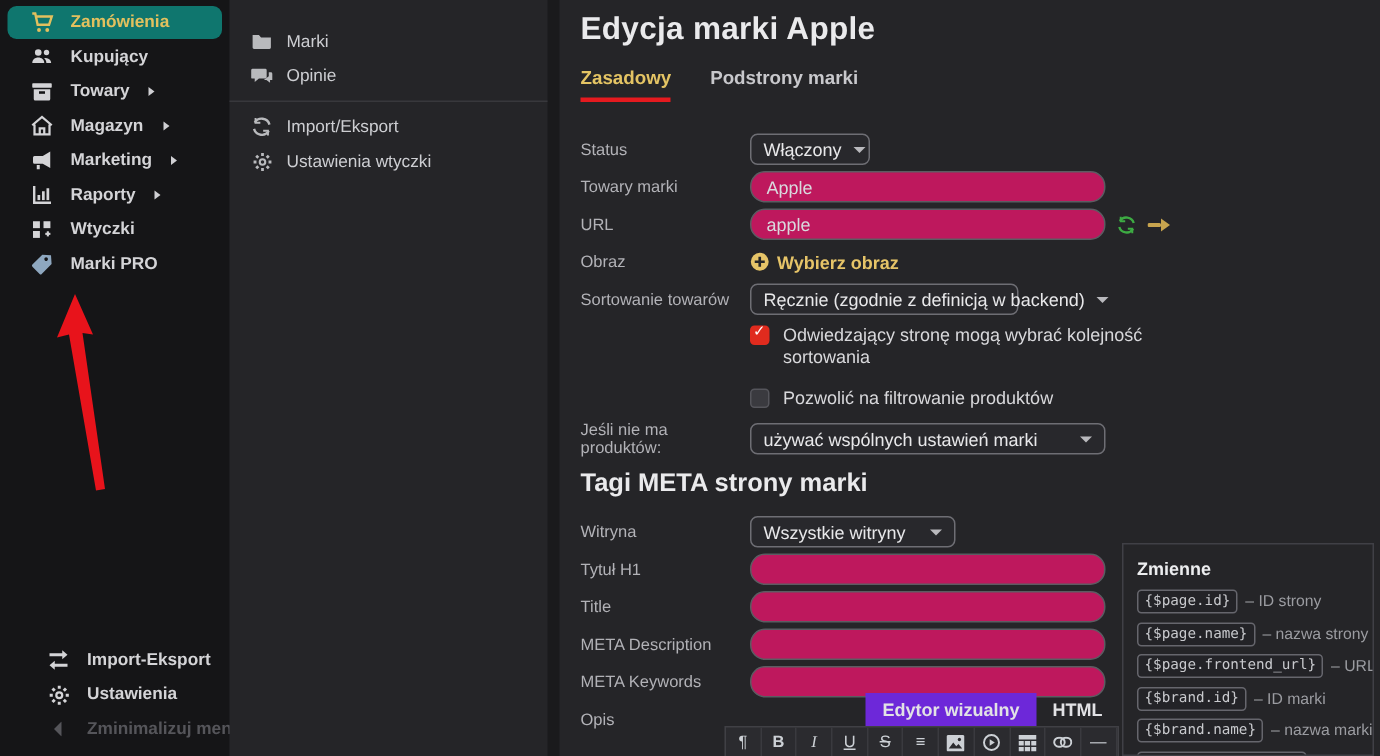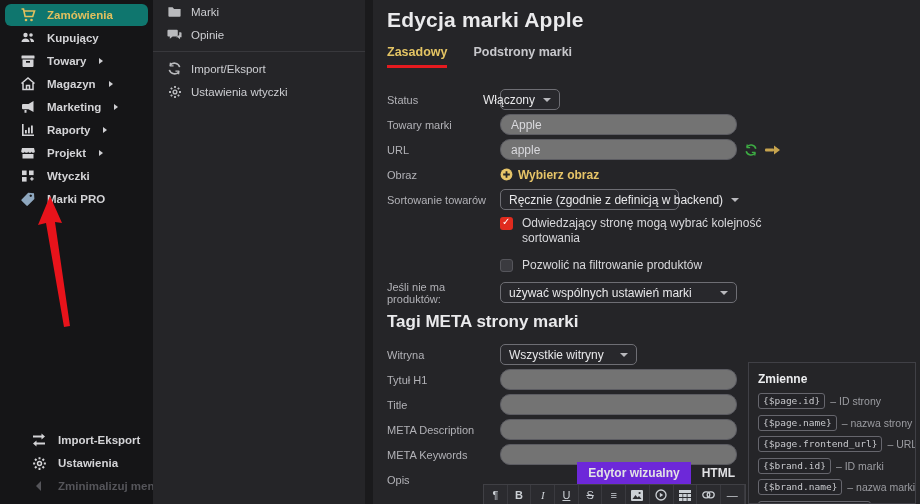--- a/index.html
+++ b/index.html
@@ -30,21 +30,21 @@
     border-left:4px solid #cfcfd3; border-top:3.5px solid transparent; border-bottom:3.5px solid transparent;
   }
   .side-footer { position:absolute; left:11px; bottom:6px; width:169px; }
   .side-item.dim { color:#55555a; }
   .side-item.dim .ic { color:#55555a; }
   .annot-arrow { position:absolute; left:28px; top:196px; pointer-events:none; }
 
   
   .submenu {
     position:absolute; left:153px; top:0; width:212px; height:504px;
-    background:#252528; padding-top:0;
+    background:#252528; padding-top:16px;
   }
   .sub-item {
     display:flex; align-items:center; gap:9px;
     height:23px; padding:0 14px; color:#cdced2; font-size:11.5px; cursor:pointer; white-space:nowrap;
   }
   .sub-item .ic { width:15px; height:15px; flex:0 0 15px; color:#b9babd; display:flex; align-items:center; justify-content:center;}
   .sub-divider { border:0; border-top:1px solid #38383c; margin:5px 0; }
 
   
   .main {
@@ -59,21 +59,21 @@
   .form { margin-top:21px; }
   .frow { display:flex; align-items:center; height:21px; margin-bottom:4px; }
   .flabel { width:113px; flex:0 0 113px; color:#b2b2b7; font-size:11px; }
   .select {
     display:inline-flex; align-items:center; justify-content:space-between;
     height:21px; background:#28282c; border:1px solid #6e6e74; border-radius:5px;
     padding:0 8px; color:#e8e8ea; font-size:12px; cursor:pointer; gap:8px; white-space:nowrap;
   }
   .dd-caret { width:0; height:0; border-top:4px solid #b9b9bd; border-left:4px solid transparent; border-right:4px solid transparent; }
   .tinput {
-    height:21px; width:237px; background:#737373; border:1px solid #5c5c62;
+    height:21px; width:237px; background:#be185d; border:1px solid #5c5c62;
     border-radius:10px; padding:0 10px; color:#d9d9dd; font-size:12px; outline:none;
     font-family:"Liberation Sans", sans-serif;
   }
   .url-extras { display:flex; align-items:center; gap:7px; margin-left:7px; }
   .img-link { display:flex; align-items:center; gap:5px; color:#e6c468; font-weight:bold; font-size:12px; cursor:pointer; }
   .chk-row { display:flex; align-items:flex-start; gap:9px; margin-left:113px; }
   .chk-row.r1 { margin-top:6px; margin-bottom:12px; }
   .chk-row.r2 { margin-bottom:9px; }
   .checkbox { width:13px; height:13px; border-radius:3px; margin-top:1px; flex:0 0 13px; cursor:pointer; }
   .checkbox.checked { background:#e02b1e; position:relative; }
@@ -179,30 +179,20 @@
         <path d="M2 2h1.6v10.4H14V14H2z"></path>
           <rect x="5" y="8" width="1.8" height="3.4"></rect>
           <rect x="8" y="5.5" width="1.8" height="5.9"></rect>
           <rect x="11" y="3.5" width="1.8" height="7.9"></rect>
       </svg>
     </span>
     <span>Raporty</span>
     <span class="caret-r"></span>
   </div>
 
-  <div class="side-item">
-    <span class="ic">
-      <svg width="16" height="16" viewBox="0 0 16 16" fill="currentColor">
-        <path d="M2 3h12l.8 3.2c0 .9-.7 1.6-1.6 1.6-.9 0-1.6-.7-1.6-1.6 0 .9-.8 1.6-1.7 1.6S8.2 7.1 8.2 6.2c0 .9-.8 1.6-1.7 1.6S4.8 7.1 4.8 6.2c0 .9-.7 1.6-1.6 1.6S1.2 7.1 1.2 6.2z"></path>
-          <path d="M2.5 9h11v4.5h-11z"></path>
-      </svg>
-    </span>
-    <span>Projekt</span>
-    <span class="caret-r"></span>
-  </div>
 
   <div class="side-item">
     <span class="ic">
       <svg width="16" height="16" viewBox="0 0 16 16" fill="currentColor">
         <rect x="2" y="2.5" width="4.6" height="4.6"></rect>
           <rect x="9" y="2.5" width="4.6" height="4.6"></rect>
           <rect x="2" y="9" width="4.6" height="4.6"></rect>
           <rect x="10.2" y="10.2" width="3.4" height="1.4"></rect>
           <rect x="11.2" y="9.2" width="1.4" height="3.4"></rect>
       </svg>
@@ -305,21 +295,21 @@
 
   <div class="tabs">
     <div class="tab active">Zasadowy</div>
     <div class="tab">Podstrony marki</div>
   </div>
 
   <div class="form">
 
     <div class="frow">
       <span class="flabel">Status</span>
-      <div class="select" style="width:60px;justify-content:flex-end;">
+      <div class="select" style="width:80px;">
         <span>Włączony</span>
         <span class="dd-caret"></span>
       </div>
     </div>
 
     <div class="frow">
       <span class="flabel">Towary marki</span>
       <input class="tinput" value="Apple" style="">
     </div>
 

